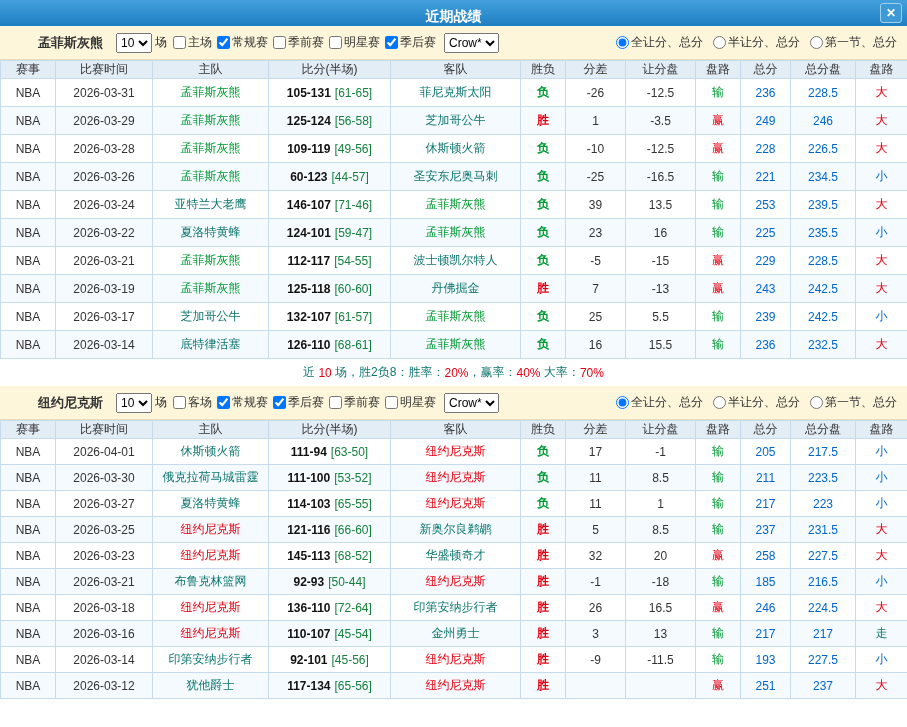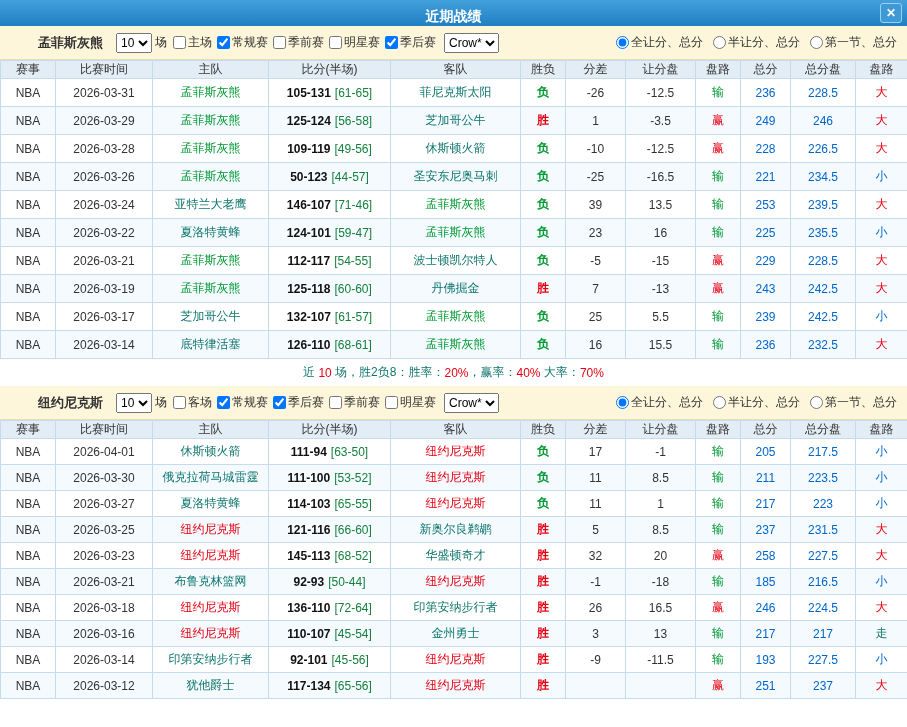--- a/index.html
+++ b/index.html
@@ -174,21 +174,21 @@
             <td>-12.5</td>
             <td class="c-red">赢</td>
             <td class="c-blue">228</td>
             <td class="c-blue">226.5</td>
             <td class="c-red">大</td>
           </tr>
           <tr>
             <td>NBA</td>
             <td>2026-03-26</td>
             <td><span class="c-green">孟菲斯灰熊</span></td>
-            <td><span class="score">50-123</span><span class="half">[44-57]</span></td>
+            <td><span class="score">60-123</span><span class="half">[44-57]</span></td>
             <td><span class="c-black">圣安东尼奥马刺</span></td>
             <td class="wl c-green">负</td>
             <td>-25</td>
             <td>-16.5</td>
             <td class="c-green">输</td>
             <td class="c-blue">221</td>
             <td class="c-blue">234.5</td>
             <td class="c-blue">小</td>
           </tr>
           <tr>

